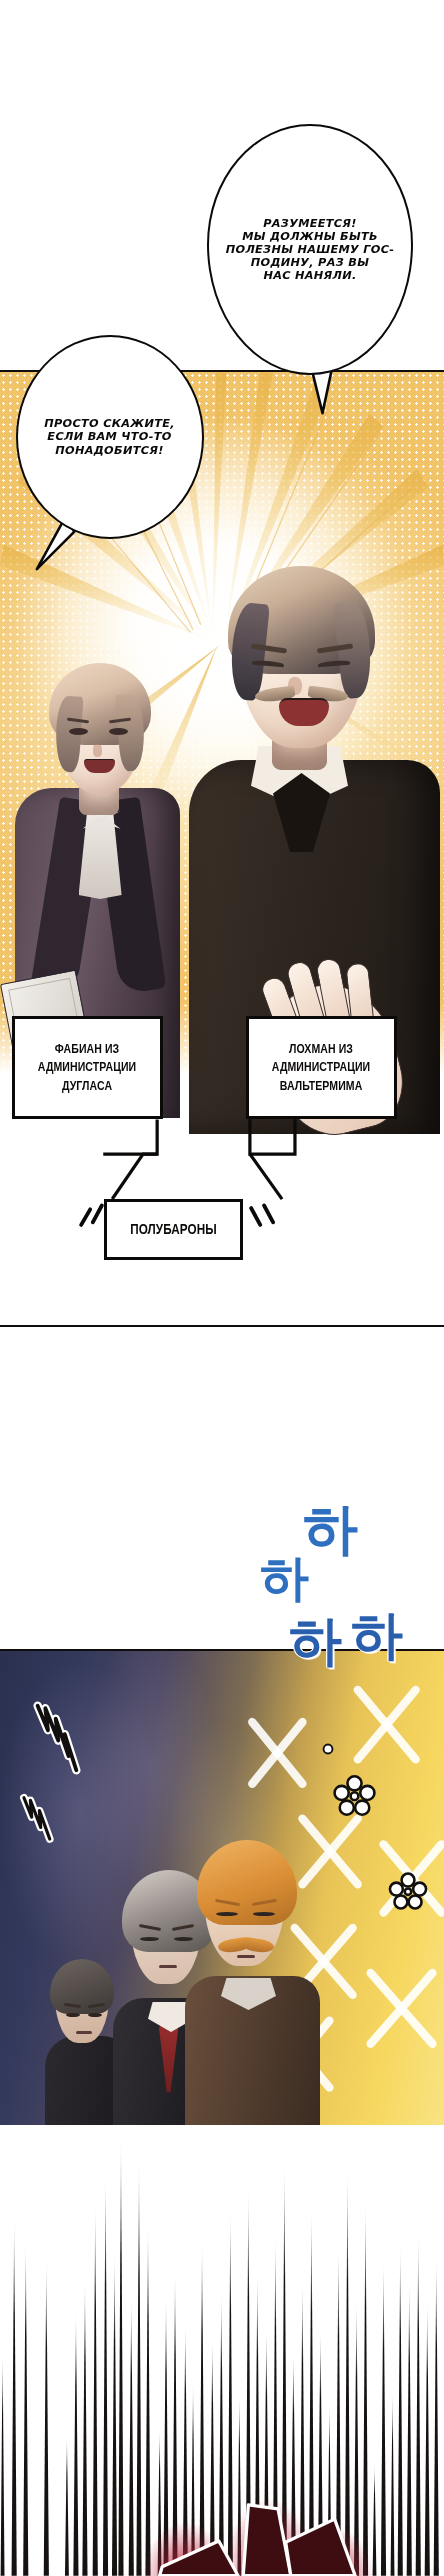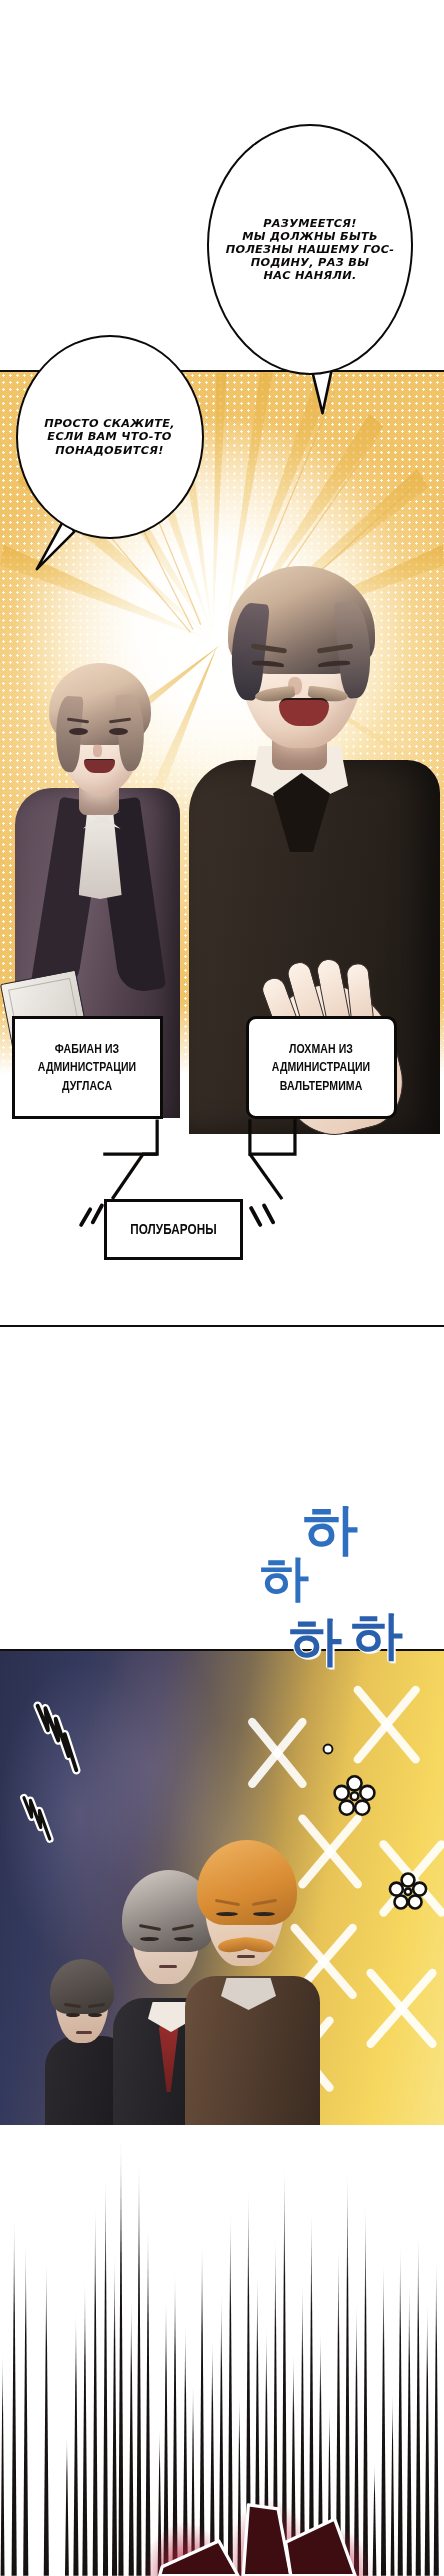--- a/index.html
+++ b/index.html
@@ -247,21 +247,21 @@
     font-family:"Liberation Sans Narrow","Liberation Sans", sans-serif;
     font-weight:700;
     color:#0c0a09;
     font-size:13.5px;
     line-height:1.38;
     letter-spacing:0.1px;
     transform:scaleX(.78);
     white-space:pre-line;
   }
   .cap-left { left:11.6px;  top:1016px; width:151px; height:103px; }
-  .cap-right{ left:246px; top:1016px; width:151px; height:103px;border-radius:10px; }
+  .cap-right{ left:246px; top:1016px; width:151px; height:103px; }
   .cap-mid  { left:104px; top:1199px; width:139px; height:61px;text-align:center; }
   .cap-mid .ctxt{font-size:15px;}
 
   .connector{position:absolute;z-index:8;}
   .connector svg{display:block;}
   .sparkL,.sparkR{position:absolute;z-index:9;}
 
   
   .sfx{
     position:absolute;

